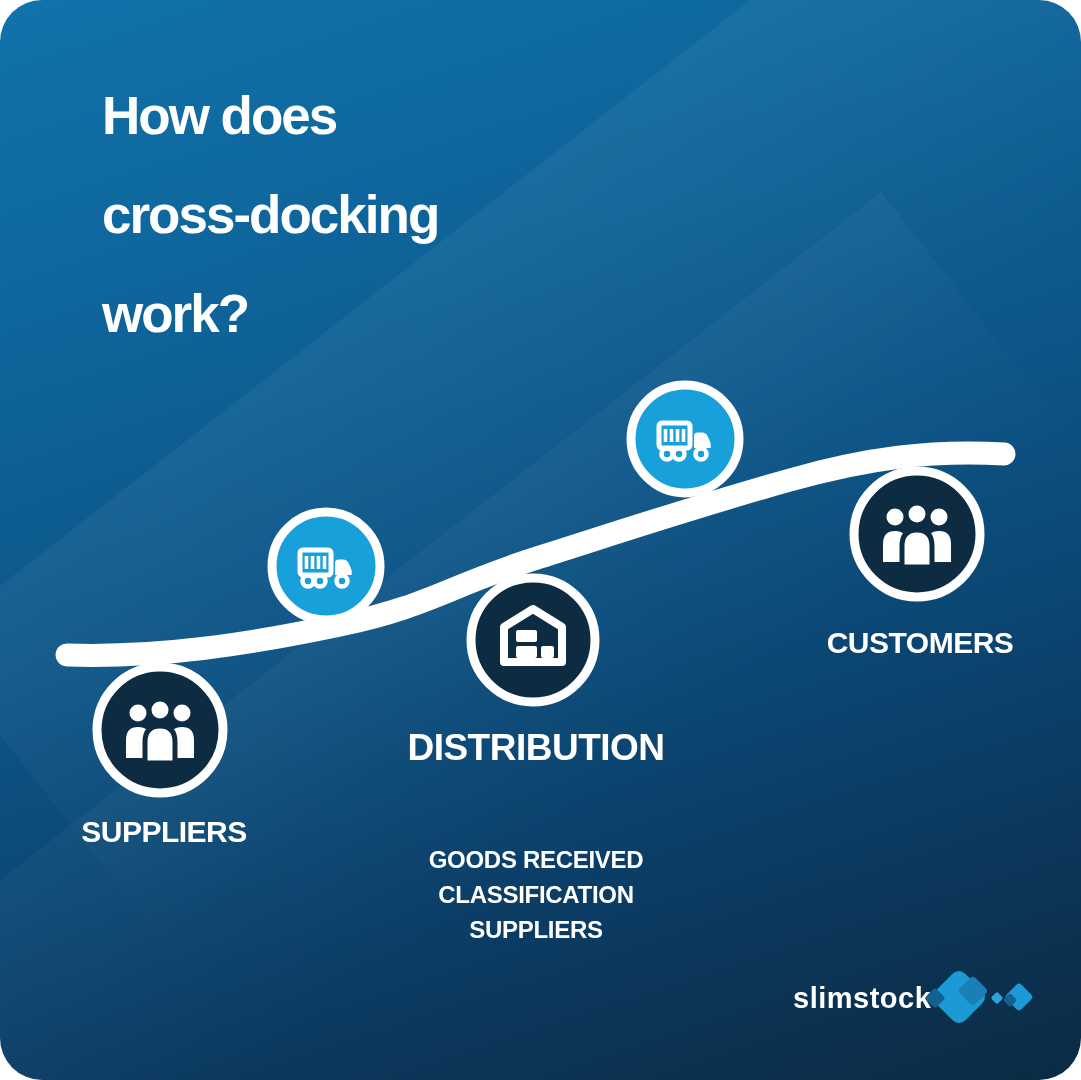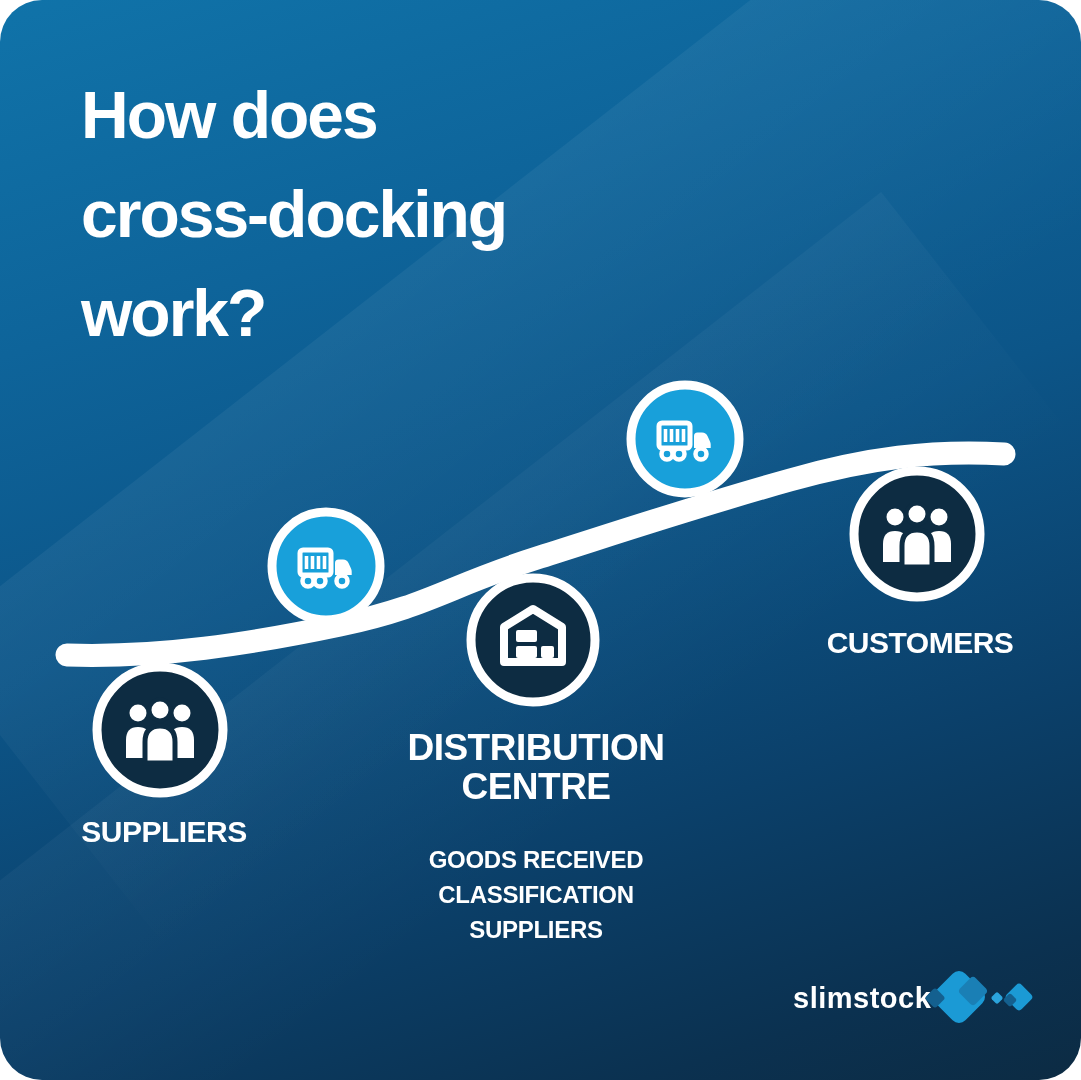--- a/index.html
+++ b/index.html
@@ -14,22 +14,22 @@
     width:1700px;height:560px;left:-80px;top:60px;
     transform:rotate(-38deg);transform-origin:center;
     background:linear-gradient(to bottom,rgba(255,255,255,0.05),rgba(255,255,255,0.0) 70%);
   }
   .streak.b{
     width:1600px;height:420px;left:-420px;top:640px;
     transform:rotate(-38deg);
     background:linear-gradient(to bottom,rgba(255,255,255,0.035),rgba(255,255,255,0.0) 75%);
   }
   .title{
-    position:absolute;left:81px;top:66px;color:#ffffff;
-    font-weight:700;font-size:66px;line-height:99px;letter-spacing:-2px;
+    position:absolute;left:102px;top:66px;color:#ffffff;
+    font-weight:700;font-size:53px;line-height:99px;letter-spacing:-2px;
   }
   .diagram-svg{position:absolute;left:0;top:0;}
   .flow-path{fill:none;stroke:#ffffff;stroke-width:23;stroke-linecap:round;}
   .node-dark{fill:#0d2c42;stroke:#ffffff;stroke-width:9;}
   .node-blue{fill:#18a0da;stroke:#ffffff;stroke-width:9;}
   .ico-fill{fill:#ffffff;}
   .ico-stroke{fill:none;stroke:#ffffff;}
   .label{
     position:absolute;color:#ffffff;font-weight:700;text-align:center;
     transform:translateX(-50%);white-space:nowrap;letter-spacing:-0.5px;
@@ -126,21 +126,20 @@
         <path d="M-15 33 L-15 12 Q-15 -4 0 -4 Q15 -4 15 12 L15 33 Z" fill="#ffffff" stroke="#0d2c42" stroke-width="5"></path>
         <circle cx="0" cy="-20" r="10.5" fill="#ffffff" stroke="#0d2c42" stroke-width="4"></circle>
       </g>
     </g>
   </svg>
 
   <div class="label big" style="left:164px;top:815px;">SUPPLIERS</div>
 
   <div class="label dc" style="left:536px;top:728px;">
     <div>DISTRIBUTION</div>
-    <div>CENTRE</div>
   </div>
 
   <div class="steps" style="left:536px;top:822px;">
     <div>GOODS RECEIVED</div>
     <div>CLASSIFICATION</div>
     <div>SUPPLIERS</div>
   </div>
 
   <div class="label big" style="left:920px;top:626px;">CUSTOMERS</div>
 

